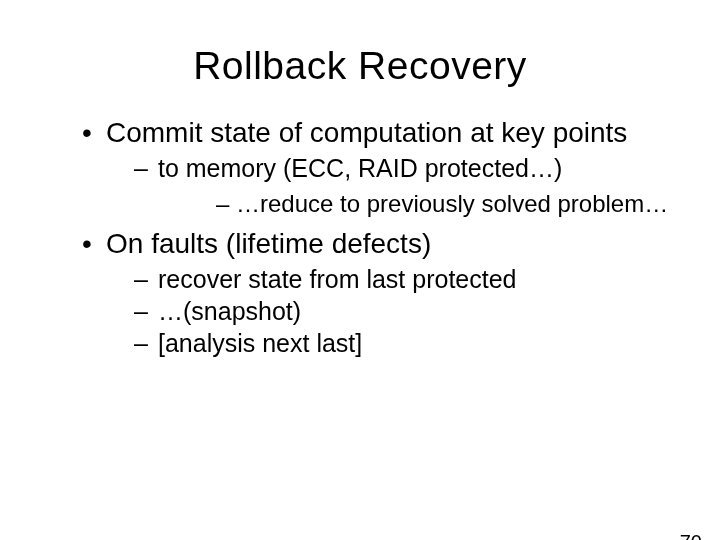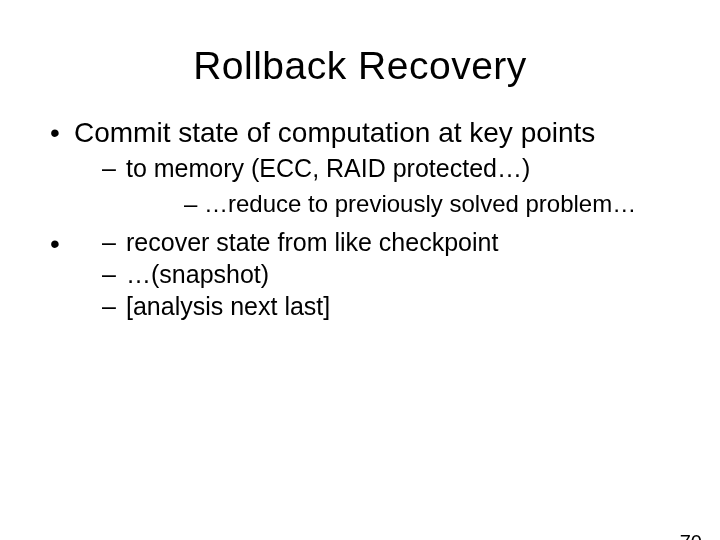--- a/index.html
+++ b/index.html
@@ -21,20 +21,21 @@
   .title {
     text-align: center;
     font-size: 39px;
     font-weight: 400;
     margin-top: 44px;
     margin-bottom: 28px;
     letter-spacing: 0.5px;
   }
   .body {
     padding: 0 46px 0 46px;
+    margin-left: 32px;
   }
   ul.lvl1 {
     list-style: none;
     margin: 0;
     padding: 0;
   }
   ul.lvl1 > li {
     position: relative;
     padding-left: 28px;
     font-size: 28px;
@@ -106,23 +107,24 @@
             <span>to memory (ECC, RAID protected…)</span>
             <ul class="lvl3">
               <li>
                 <span>…reduce to previously solved problem…</span>
               </li>
             </ul>
           </li>
         </ul>
       </li>
       <li>
+        <span>On faults (lifetime defects)</span>
         <ul class="lvl2">
           <li>
-            <span>recover state from like checkpoint</span>
+            <span>recover state from last protected</span>
           </li>
           <li>
             <span>…(snapshot)</span>
           </li>
           <li>
             <span>[analysis next last]</span>
           </li>
         </ul>
       </li>
     </ul>

